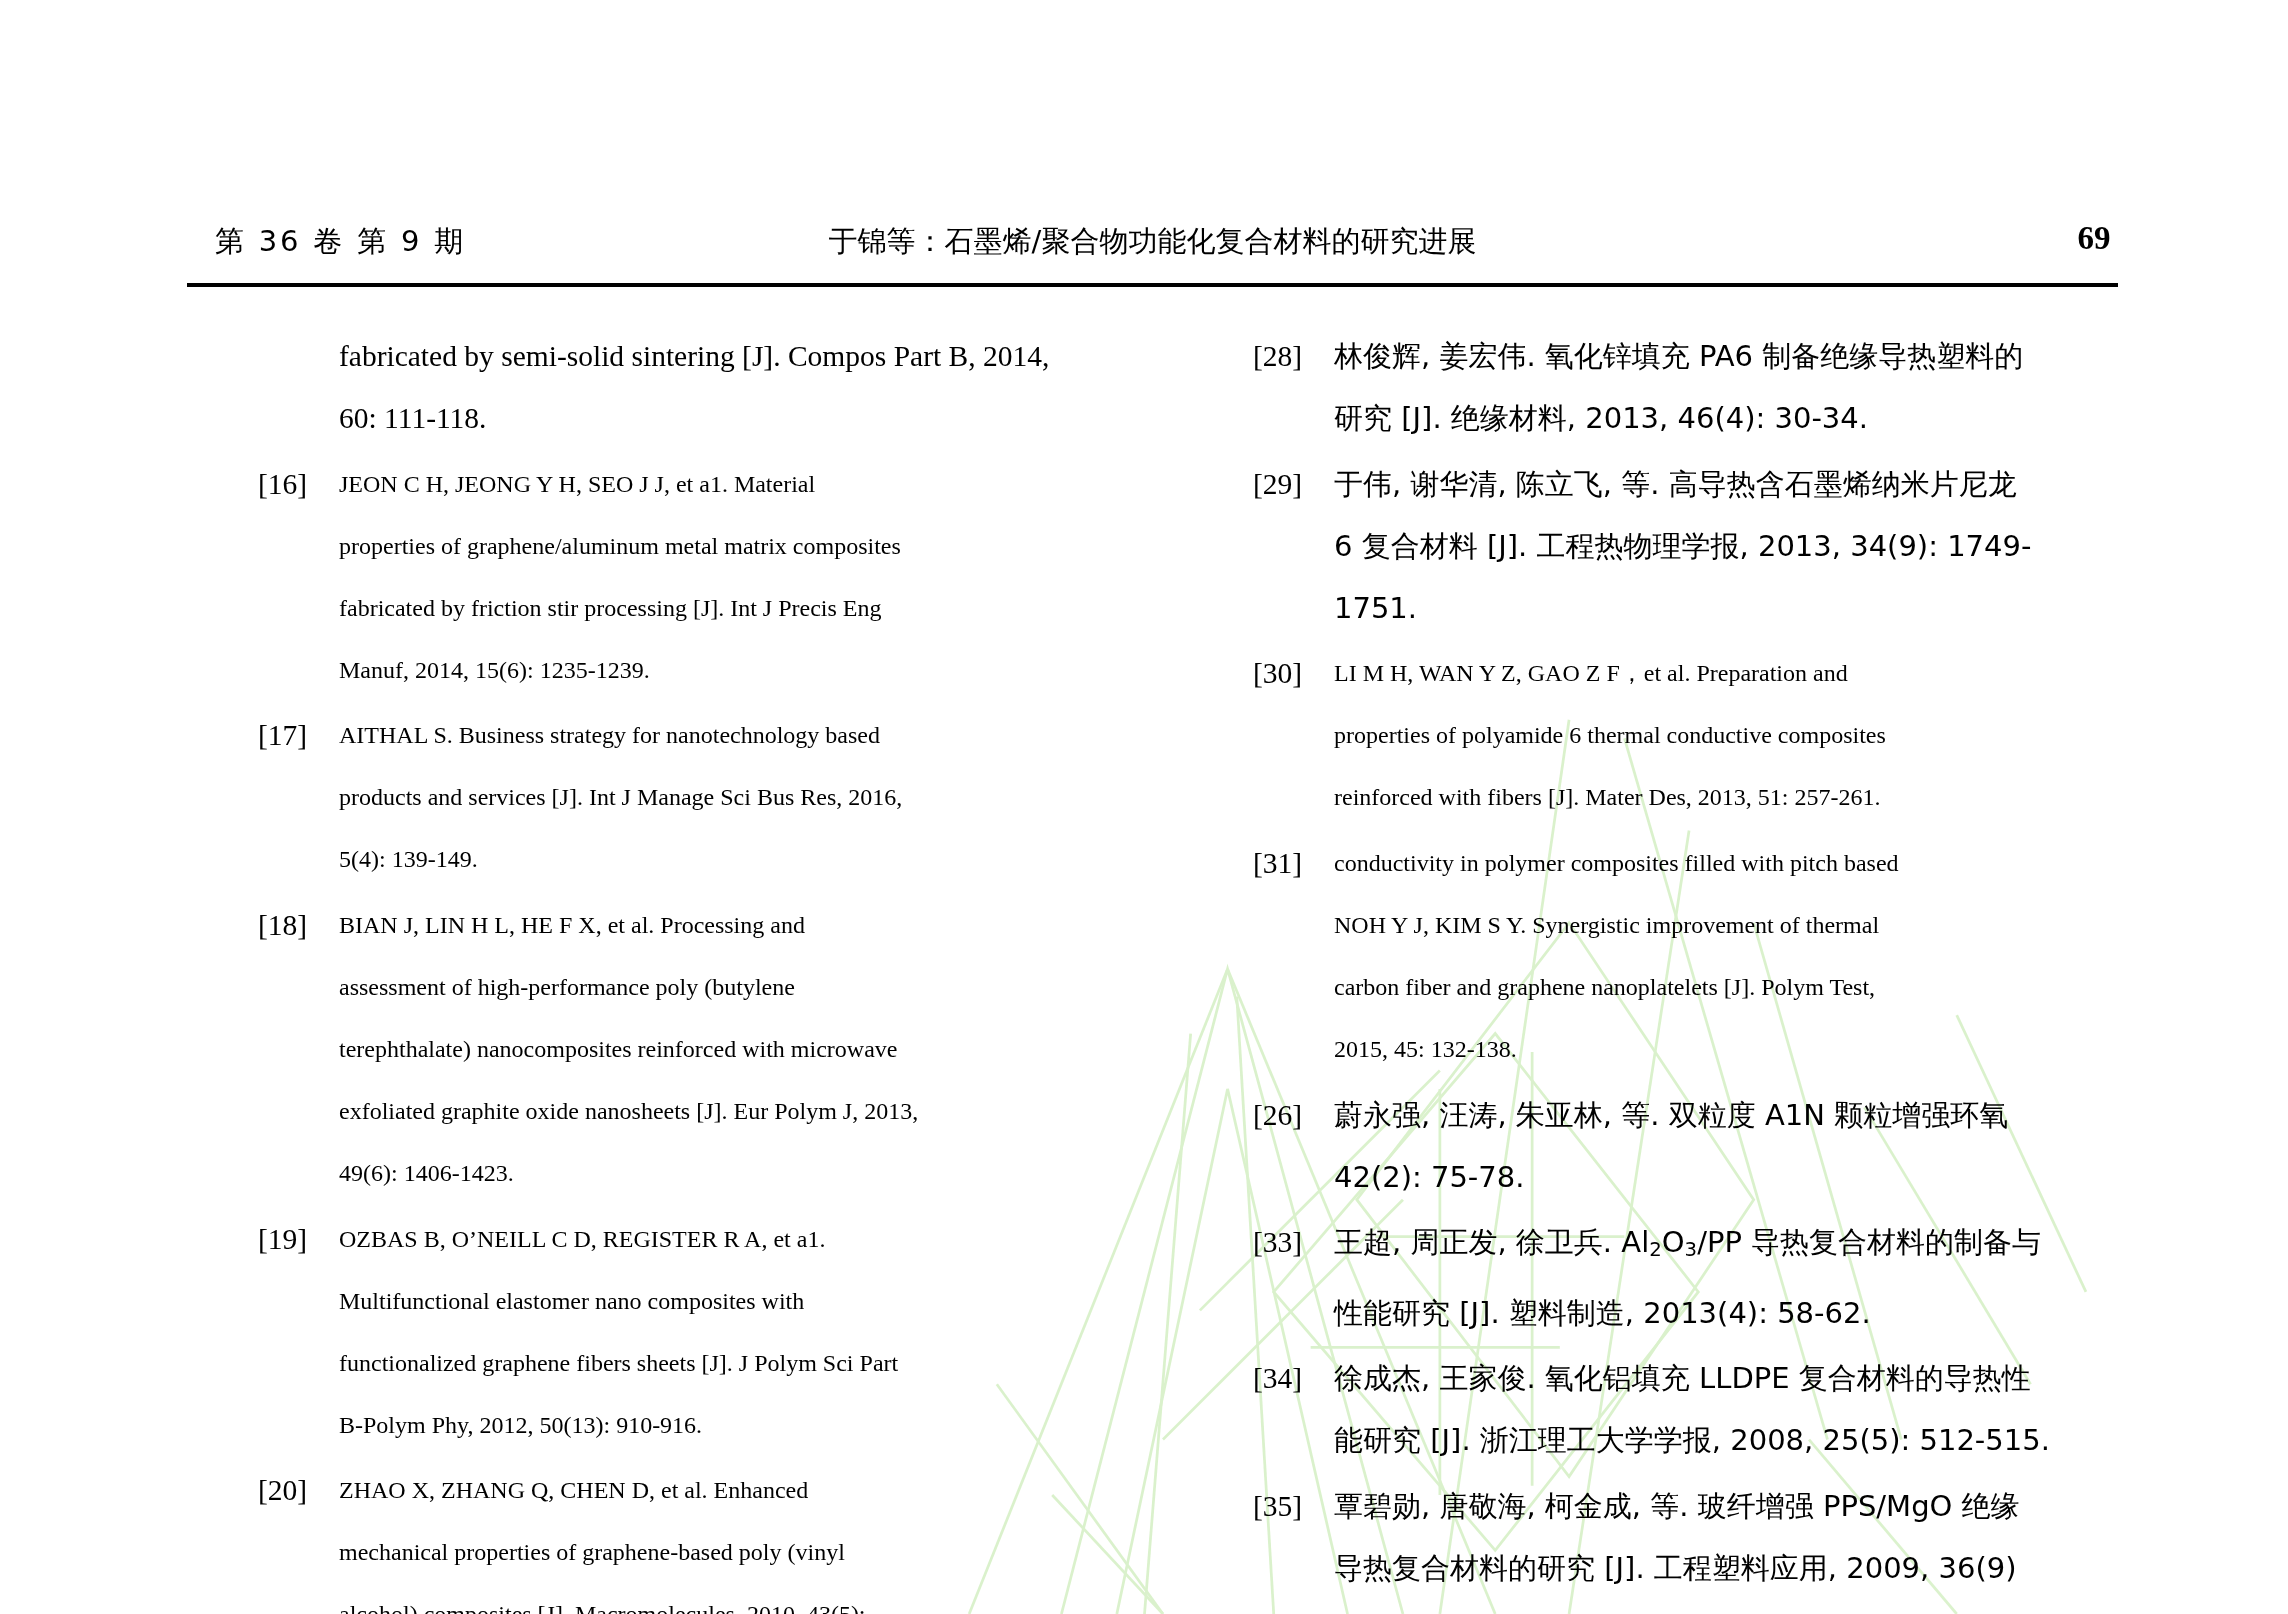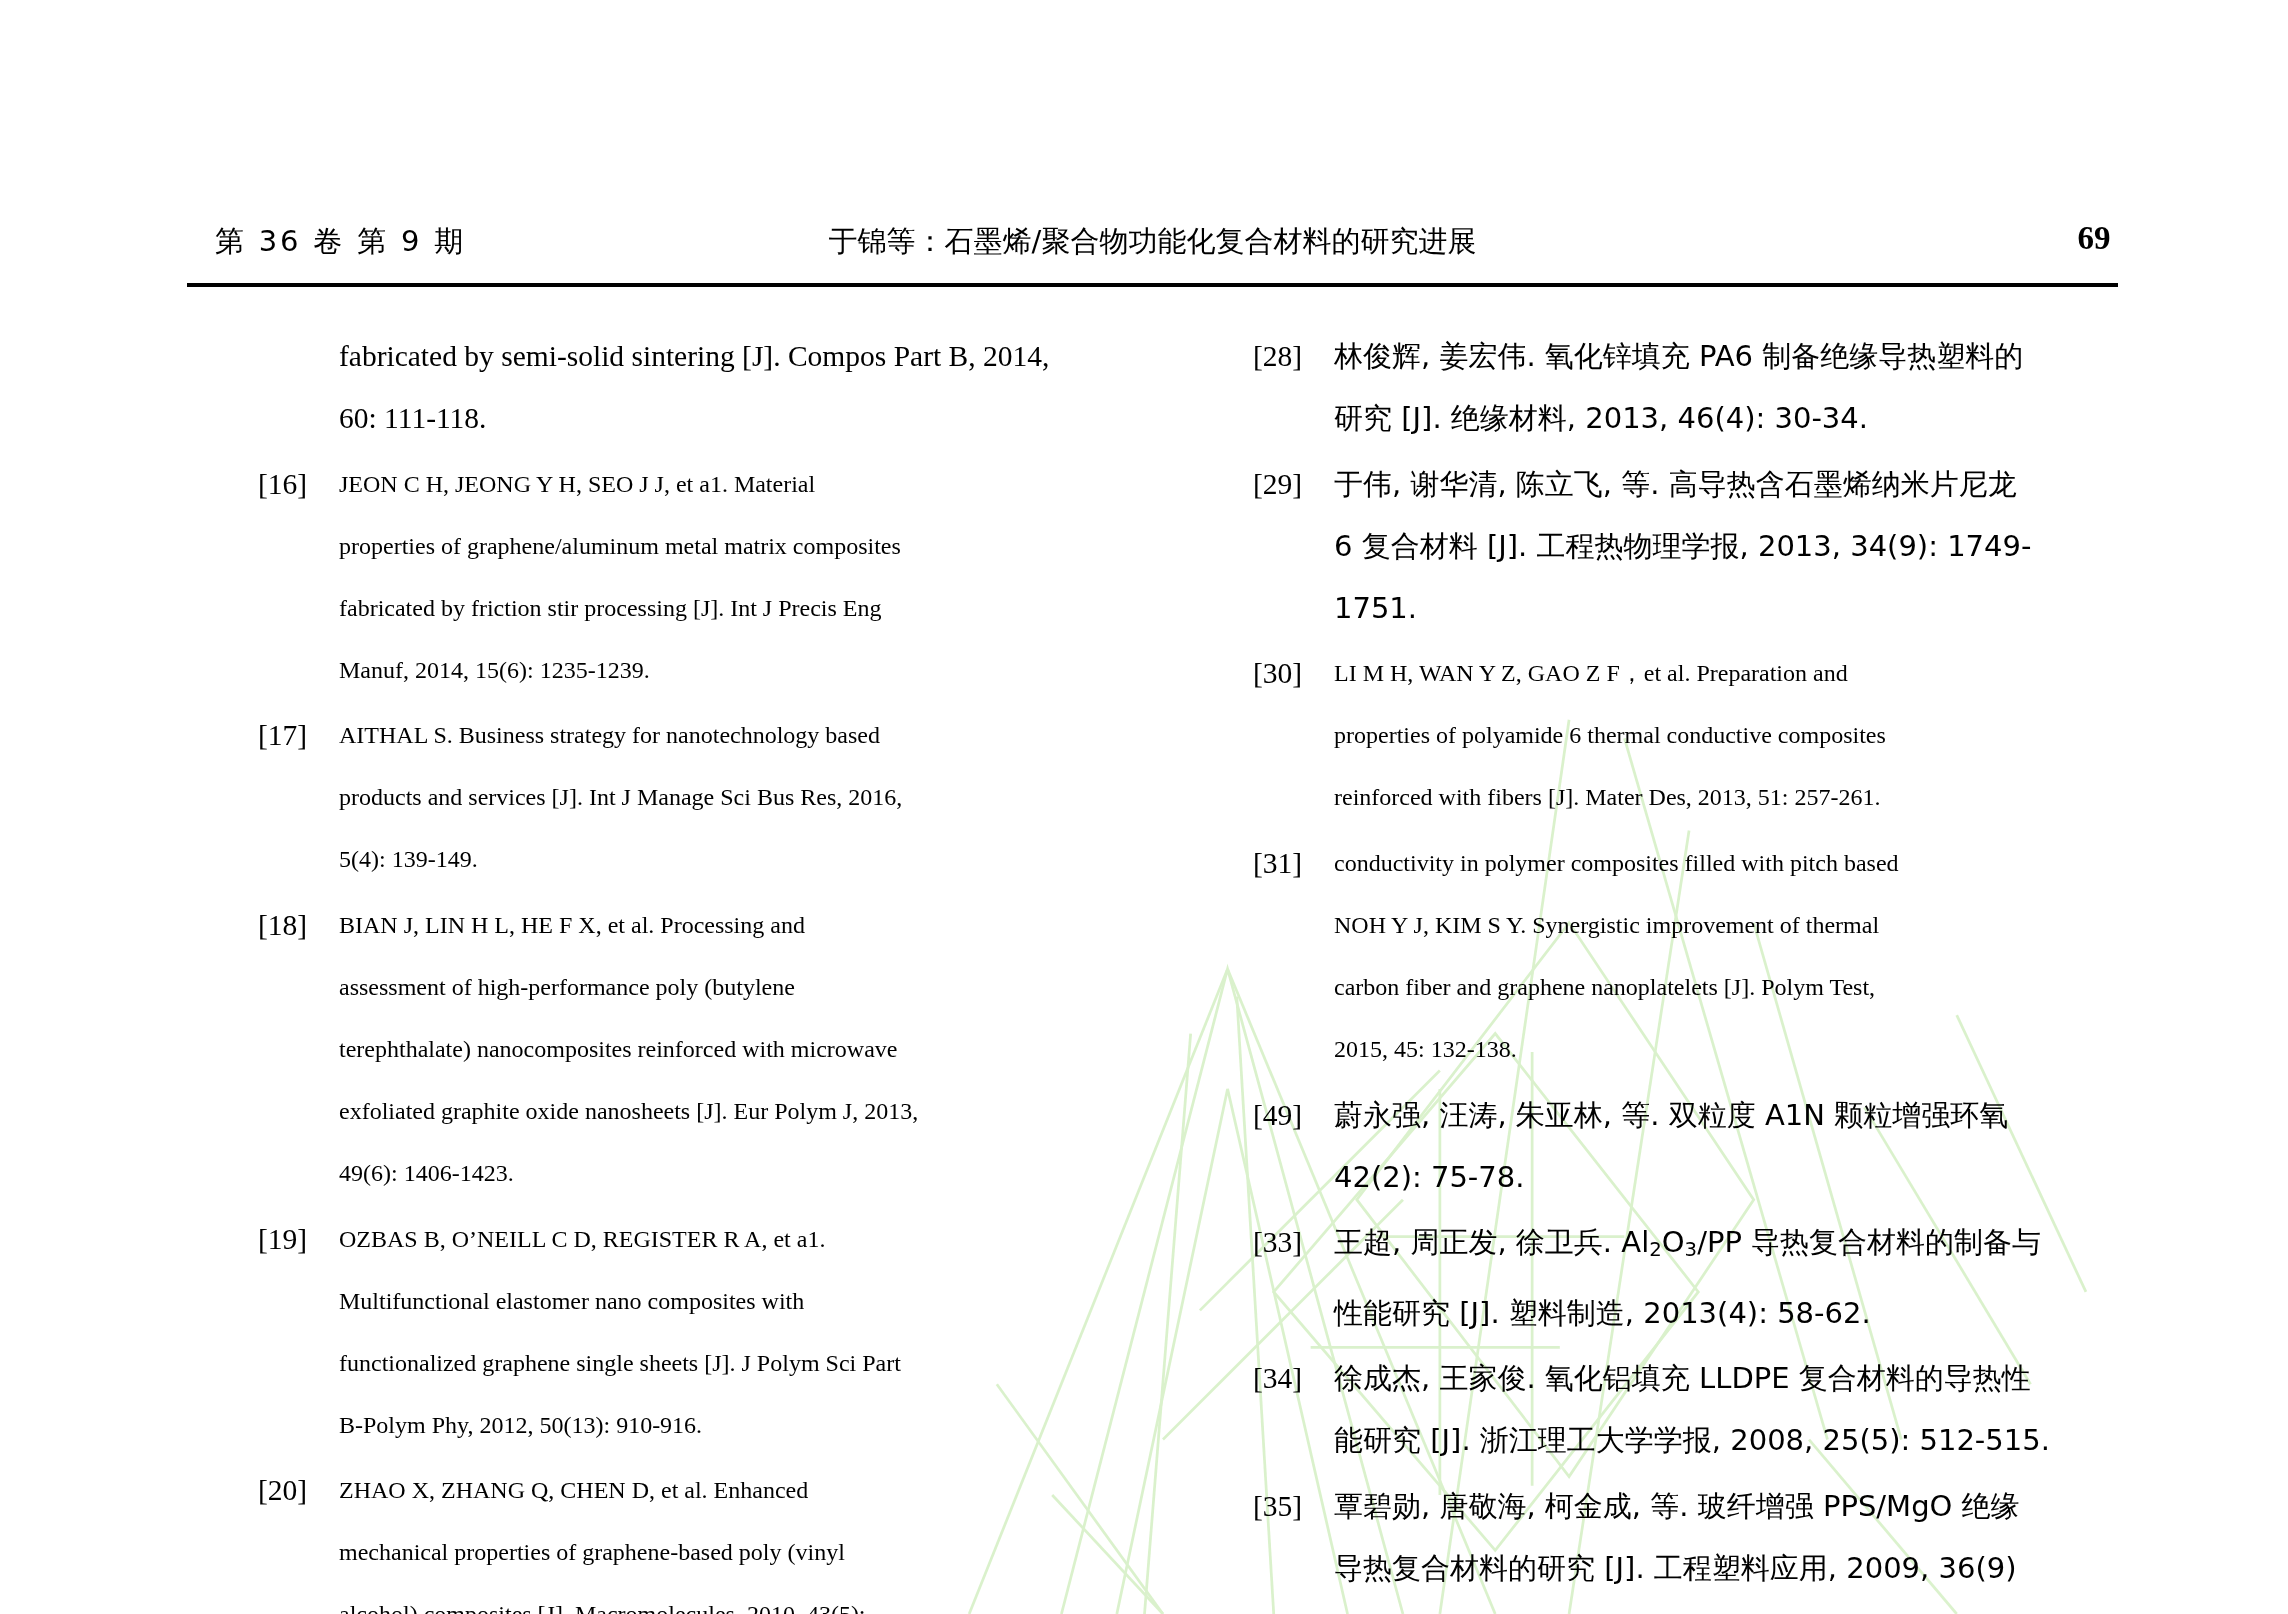--- a/index.html
+++ b/index.html
@@ -223,21 +223,21 @@
           <span class="line">exfoliated graphite oxide nanosheets [J]. Eur Polym J, 2013,</span>
           <span class="line">49(6): 1406-1423.</span>
         </div>
       </div>
 
       <div class="ref">
         <div class="ref-num">[19]</div>
         <div class="ref-body">
           <span class="line">OZBAS  B,  O’NEILL  C  D,  REGISTER  R  A,  et  a1.</span>
           <span class="line">Multifunctional    elastomer    nano    composites    with</span>
-          <span class="line">functionalized graphene single sheets [J]. J Polym Sci Part</span>
+          <span class="line">functionalized graphene fibers sheets [J]. J Polym Sci Part</span>
           <span class="line">B-Polym Phy, 2012, 50(13): 910-916.</span>
         </div>
       </div>
 
       <div class="ref">
         <div class="ref-num">[20]</div>
         <div class="ref-body">
           <span class="line">ZHAO  X,  ZHANG  Q,  CHEN  D,  et  al.  Enhanced</span>
           <span class="line">mechanical  properties  of  graphene-based  poly  (vinyl</span>
           <span class="line">alcohol)  composites  [J].  Macromolecules,  2010,  43(5):</span>
@@ -278,21 +278,21 @@
         <div class="ref-num">[31]</div>
         <div class="ref-body">
           <span class="line">conductivity in polymer composites filled with pitch based</span>
           <span class="line">NOH Y J, KIM S Y. Synergistic improvement of thermal</span>
           <span class="line">carbon  fiber  and  graphene  nanoplatelets  [J].  Polym  Test,</span>
           <span class="line">2015, 45: 132-138.</span>
         </div>
       </div>
 
       <div class="ref">
-        <div class="ref-num">[49]</div>
+        <div class="ref-num">[26]</div>
         <div class="ref-body cjk">
           <span class="line">蔚永强, 汪涛, 朱亚林, 等. 双粒度 A1N 颗粒增强环氧</span>
           <span class="line">42(2): 75-78.</span>
         </div>
       </div>
 
       <div class="ref">
         <div class="ref-num">[33]</div>
         <div class="ref-body cjk">
           <span class="line"><span>王超, 周正发, 徐卫兵. Al</span><sub>2</sub><span>O</span><sub>3</sub><span>/PP 导热复合材料的制备与</span></span>

